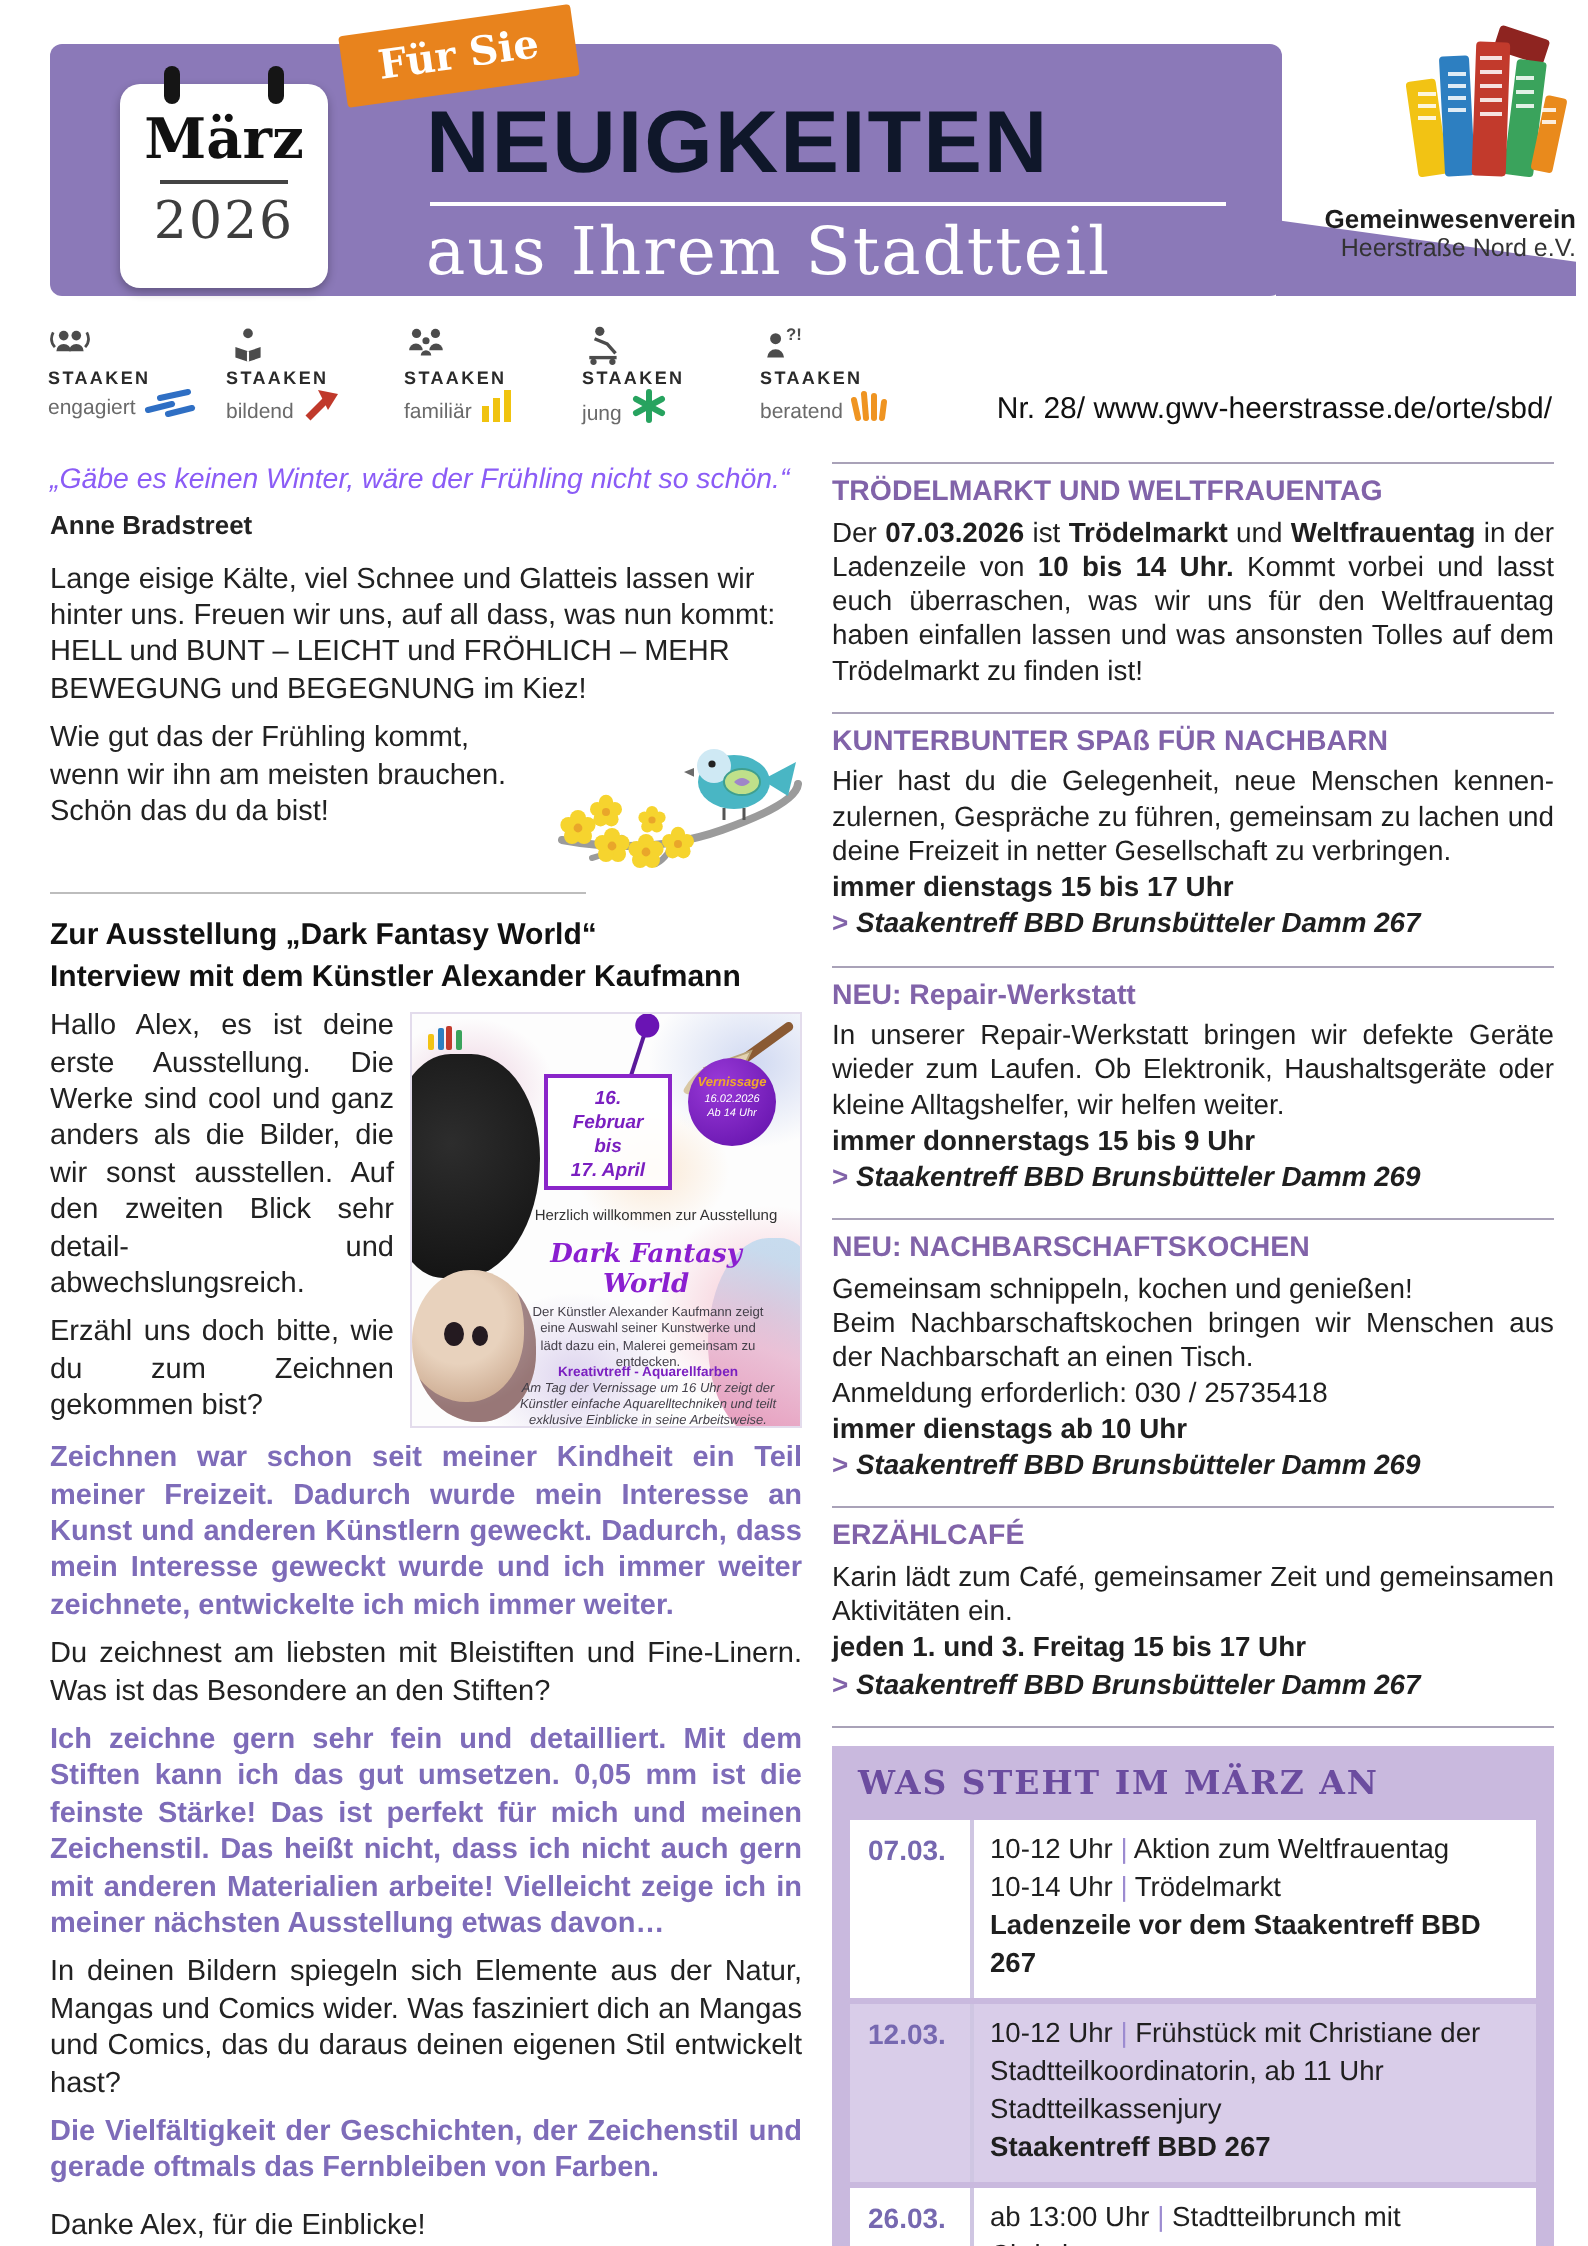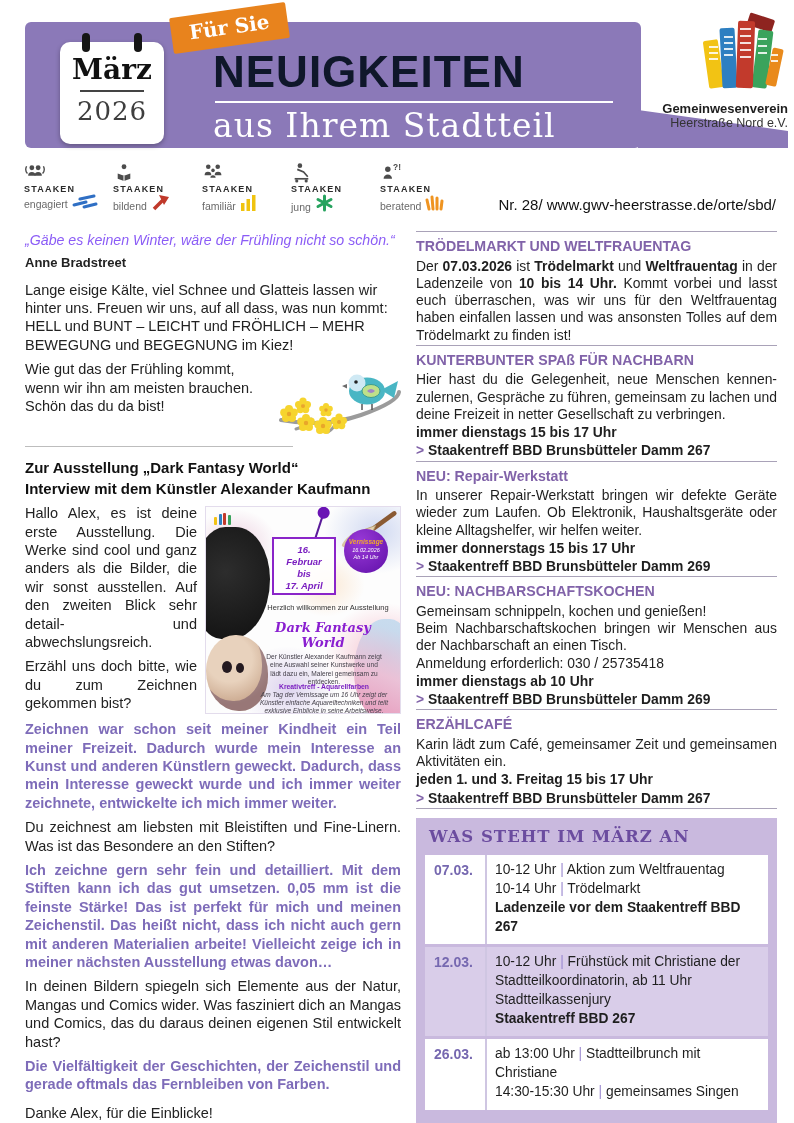--- a/index.html
+++ b/index.html
@@ -91,35 +91,35 @@
   .p-circle .v{color:#f0a82c;font-weight:bold;font-size:6.5px}
   .p-welcome{position:absolute;left:56px;top:96px;width:132px;text-align:center;font-size:7.5px;color:#333;line-height:1.25}
   .p-title{position:absolute;left:46px;top:114px;width:142px;text-align:center;font-family:"DejaVu Serif",serif;
     font-weight:bold;font-style:italic;font-size:13px;color:#8a1fd0;line-height:1.15}
   .p-desc{position:absolute;left:58px;top:146px;width:120px;text-align:center;font-size:6.6px;color:#44404a;line-height:1.25}
   .p-kreativ{position:absolute;left:58px;top:176px;width:120px;text-align:center;font-size:6.8px;font-weight:bold;color:#7a1fc0;line-height:1.2}
   .p-technik{position:absolute;left:52px;top:184px;width:132px;text-align:center;font-size:6.5px;font-style:italic;color:#44404a;line-height:1.22}
 
   
   .colR{width:361px;font-size:13.9px;line-height:1.24;color:#1f1f1f;border-top:1px solid var(--rule)}
-  .sec{border-bottom:1px solid var(--rule);padding:6px 0 1px}
+  .sec{border-bottom:1px solid var(--rule);padding:6px 0 12px}
   .sec-title{color:var(--head-purple);font-weight:bold;font-size:14.2px;margin-bottom:2px}
   .sec-body{text-align:justify}
   .sec-schedule{font-weight:bold;margin-top:1px}
   .sec-location{font-weight:bold;margin-top:1px}
   .agenda{background:var(--panel);margin-top:9px;padding:8px 9px 10px}
   .ag-title{font-family:"DejaVu Serif",serif;font-weight:bold;font-size:16.5px;color:#6b4c9f;letter-spacing:1px;margin:1px 0 8px 4px}
   .ag-row{display:flex;background:#fff;margin-bottom:3px}
   .ag-row.alt{background:var(--panel-row)}
   .ag-date{flex:0 0 62px;padding:7px 4px 0 9px;font-weight:bold;color:#7668b0;font-size:14px;border-right:2px solid #cfc6e2}
   .ag-body{flex:1;padding:6px 8px 8px;font-size:13.8px;line-height:1.36}
 
   
   .rb{font-weight:bold}
-  .ri{}
+  .ri{font-style:italic}
   .rc-purple{color:var(--head-purple)}
   .rc-pipe{color:#9c8bd0}
 </style>
 </head>
 <body>
 
 <div class="page">
 
   <div class="banner">
     <div class="calendar">
@@ -434,21 +434,21 @@
       <div class="sec">
         <div class="sec-title">KUNTERBUNTER SPAß FÜR NACHBARN</div>
         <p class="sec-body">Hier hast du die Gelegenheit, neue Menschen kennen-zulernen, Gespräche zu führen, gemeinsam zu lachen und deine Freizeit in netter Gesellschaft zu verbringen.</p>
         <p class="sec-schedule">immer dienstags 15 bis 17 Uhr</p>
         <p class="sec-location"><span class="rb rc-purple">&gt; </span><span class="rb ri">Staakentreff BBD Brunsbütteler Damm 267</span></p>
       </div>
 
       <div class="sec">
         <div class="sec-title">NEU: Repair-Werkstatt</div>
         <p class="sec-body">In unserer Repair-Werkstatt bringen wir defekte Geräte wieder zum Laufen. Ob Elektronik, Haushaltsgeräte oder kleine Alltagshelfer, wir helfen weiter.</p>
-        <p class="sec-schedule">immer donnerstags 15 bis 17 Uhr</p>
+        <p class="sec-schedule">immer donnerstags 15 bis 9 Uhr</p>
         <p class="sec-location"><span class="rb rc-purple">&gt; </span><span class="rb ri">Staakentreff BBD Brunsbütteler Damm 269</span></p>
       </div>
 
       <div class="sec">
         <div class="sec-title">NEU: NACHBARSCHAFTSKOCHEN</div>
         <p class="sec-body"><span>Gemeinsam schnippeln, kochen und genießen!</span><br><span>Beim Nachbarschaftskochen bringen wir Menschen aus der Nachbarschaft an einen Tisch.</span><br><span>Anmeldung erforderlich: 030 / 25735418</span></p>
         <p class="sec-schedule">immer dienstags ab 10 Uhr</p>
         <p class="sec-location"><span class="rb rc-purple">&gt; </span><span class="rb ri">Staakentreff BBD Brunsbütteler Damm 269</span></p>
       </div>
 

